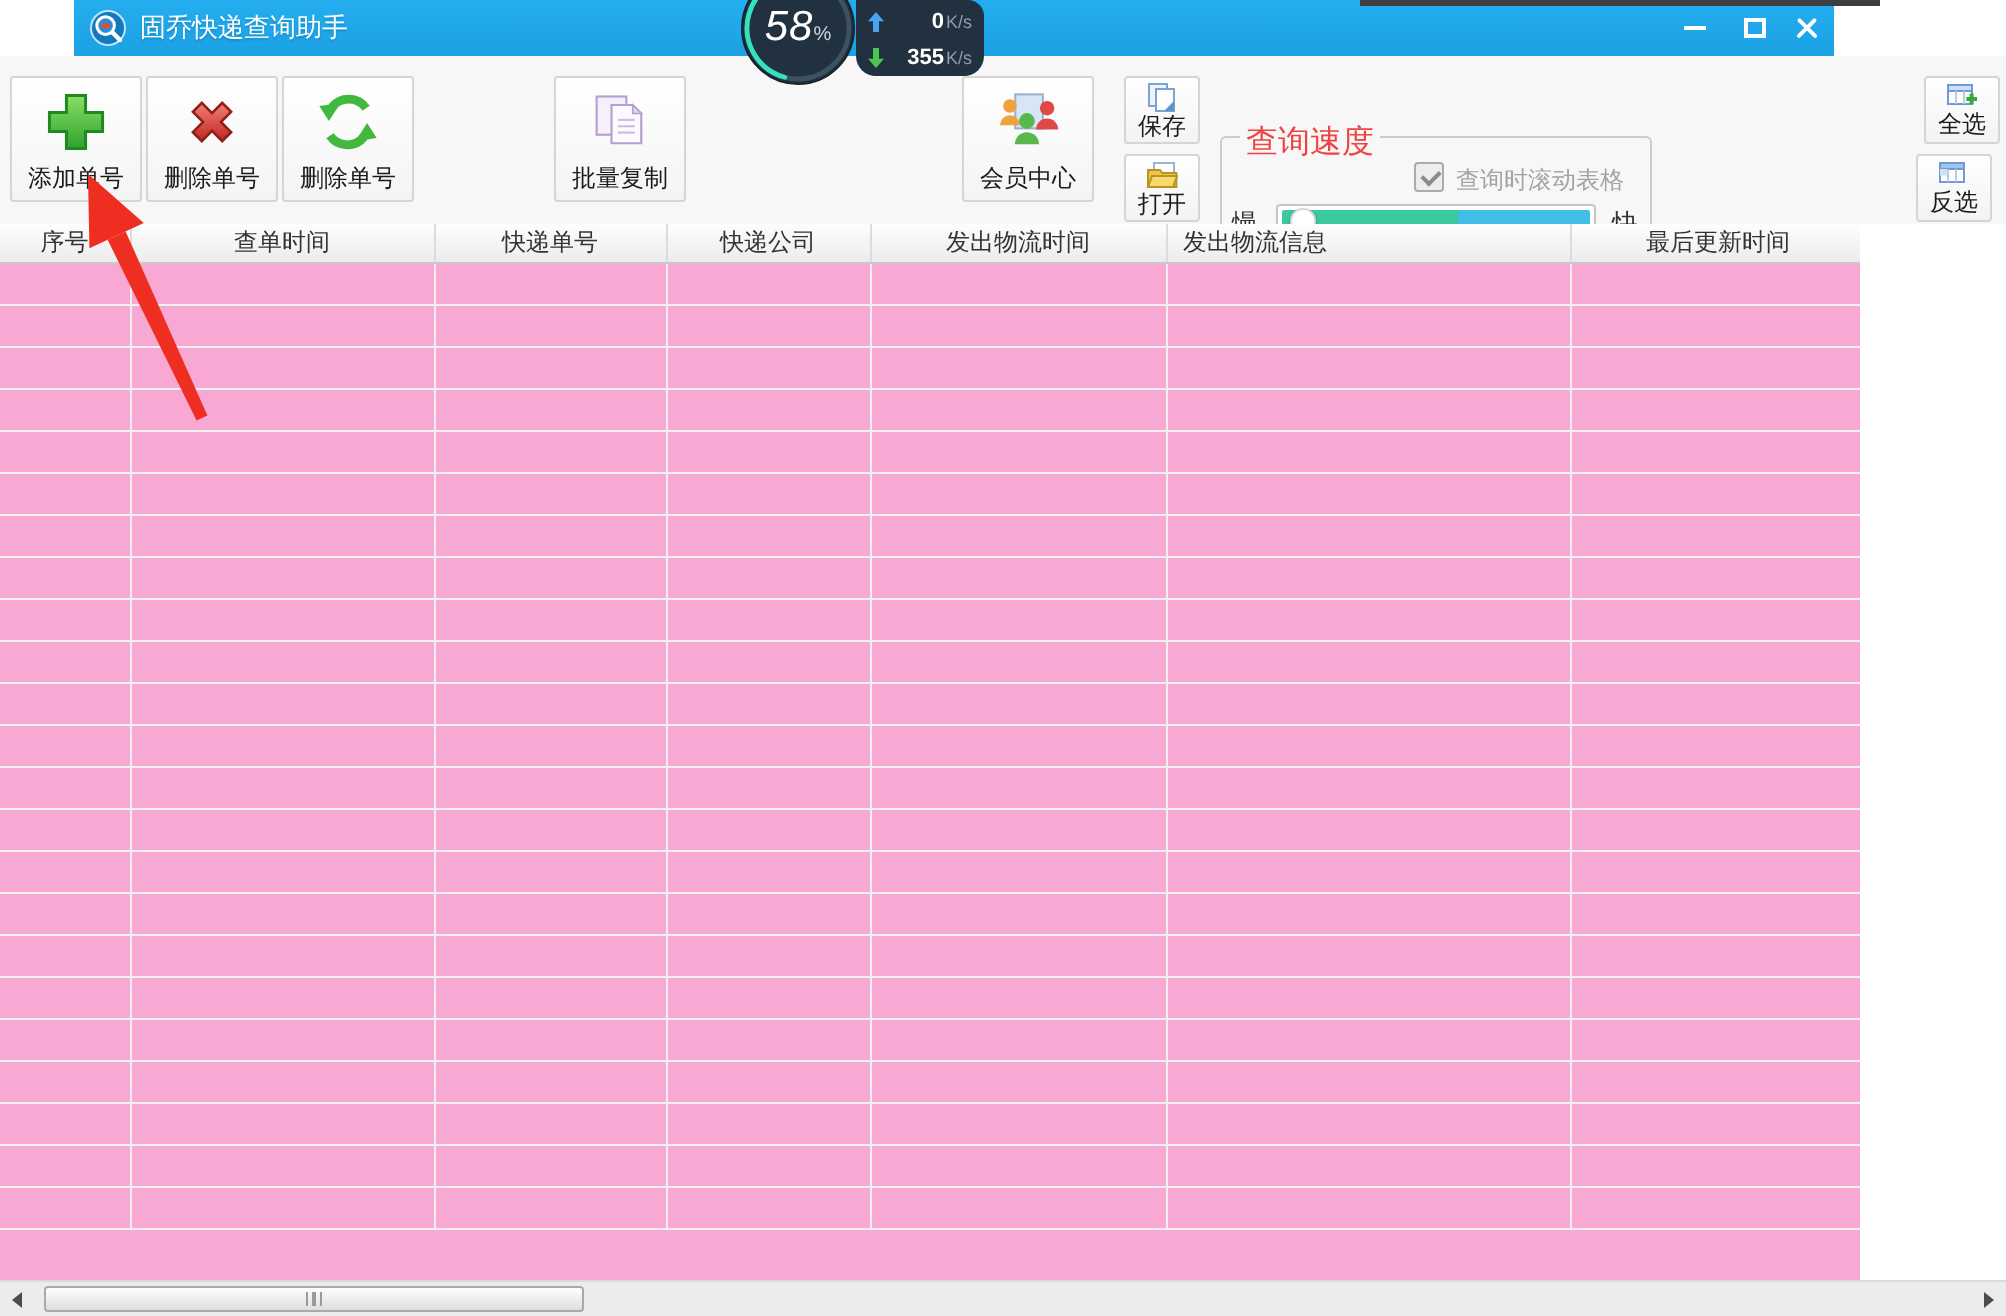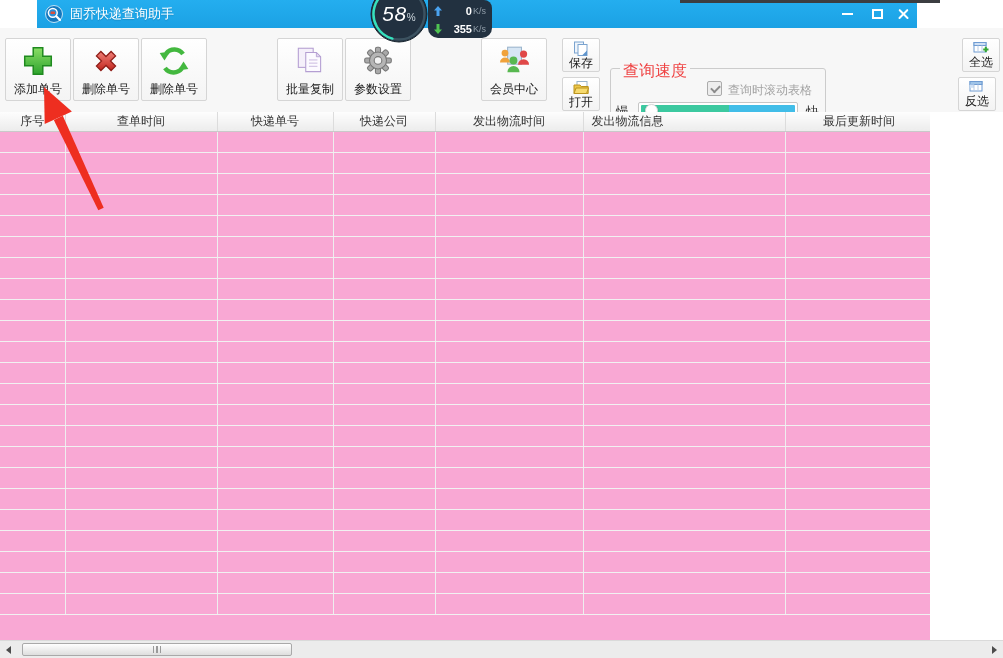--- a/index.html
+++ b/index.html
@@ -172,35 +172,20 @@
         <path d="M22 8 v4 h4 z" fill="#e4d9f0" stroke="#b49ed2" stroke-width="0.8"></path>
         <g stroke="#cdbde2" stroke-width="1">
           <line x1="15" y1="15" x2="23" y2="15"></line>
             <line x1="15" y1="18" x2="23" y2="18"></line>
             <line x1="15" y1="21" x2="23" y2="21"></line>
         </g>
       </svg>
       <span class="lbl">批量复制</span>
     </div>
 
-    <div class="bigbtn" style="left:345px">
-      <svg width="34" height="34" viewBox="0 0 32 32">
-        <g fill="#a9a9a9" stroke="#767676" stroke-width="1">
-          <g transform="translate(16,15.5)">
-            <rect x="-2.4" y="-12.5" width="4.8" height="25" rx="1.6"></rect>
-            <rect x="-2.4" y="-12.5" width="4.8" height="25" rx="1.6" transform="rotate(45)"></rect>
-            <rect x="-2.4" y="-12.5" width="4.8" height="25" rx="1.6" transform="rotate(90)"></rect>
-            <rect x="-2.4" y="-12.5" width="4.8" height="25" rx="1.6" transform="rotate(135)"></rect>
-          </g>
-          <circle cx="16" cy="15.5" r="8" fill="#b5b5b5"></circle>
-          <circle cx="16" cy="15.5" r="3.6" fill="#f3f3f3"></circle>
-        </g>
-      </svg>
-      <span class="lbl">参数设置</span>
-    </div>
 
 
     <div class="bigbtn" style="left:481px">
       <svg width="34" height="34" viewBox="0 0 32 32">
         <rect x="10" y="3" width="13" height="16" fill="#d7e6f4" stroke="#9ab4cc" stroke-width="1"></rect>
         <circle cx="7.5" cy="8.5" r="3.2" fill="#f0a23c"></circle>
           <path d="M2.8 17.5 a4.7 4.7 0 0 1 9.4 0 z" fill="#f0a23c"></path>
         <circle cx="25" cy="9.5" r="3.4" fill="#e04848"></circle>
           <path d="M19.8 19.5 a5.2 5.2 0 0 1 10.4 0 z" fill="#e04848"></path>
         <circle cx="15.5" cy="15.5" r="3.7" fill="#58b850"></circle>

